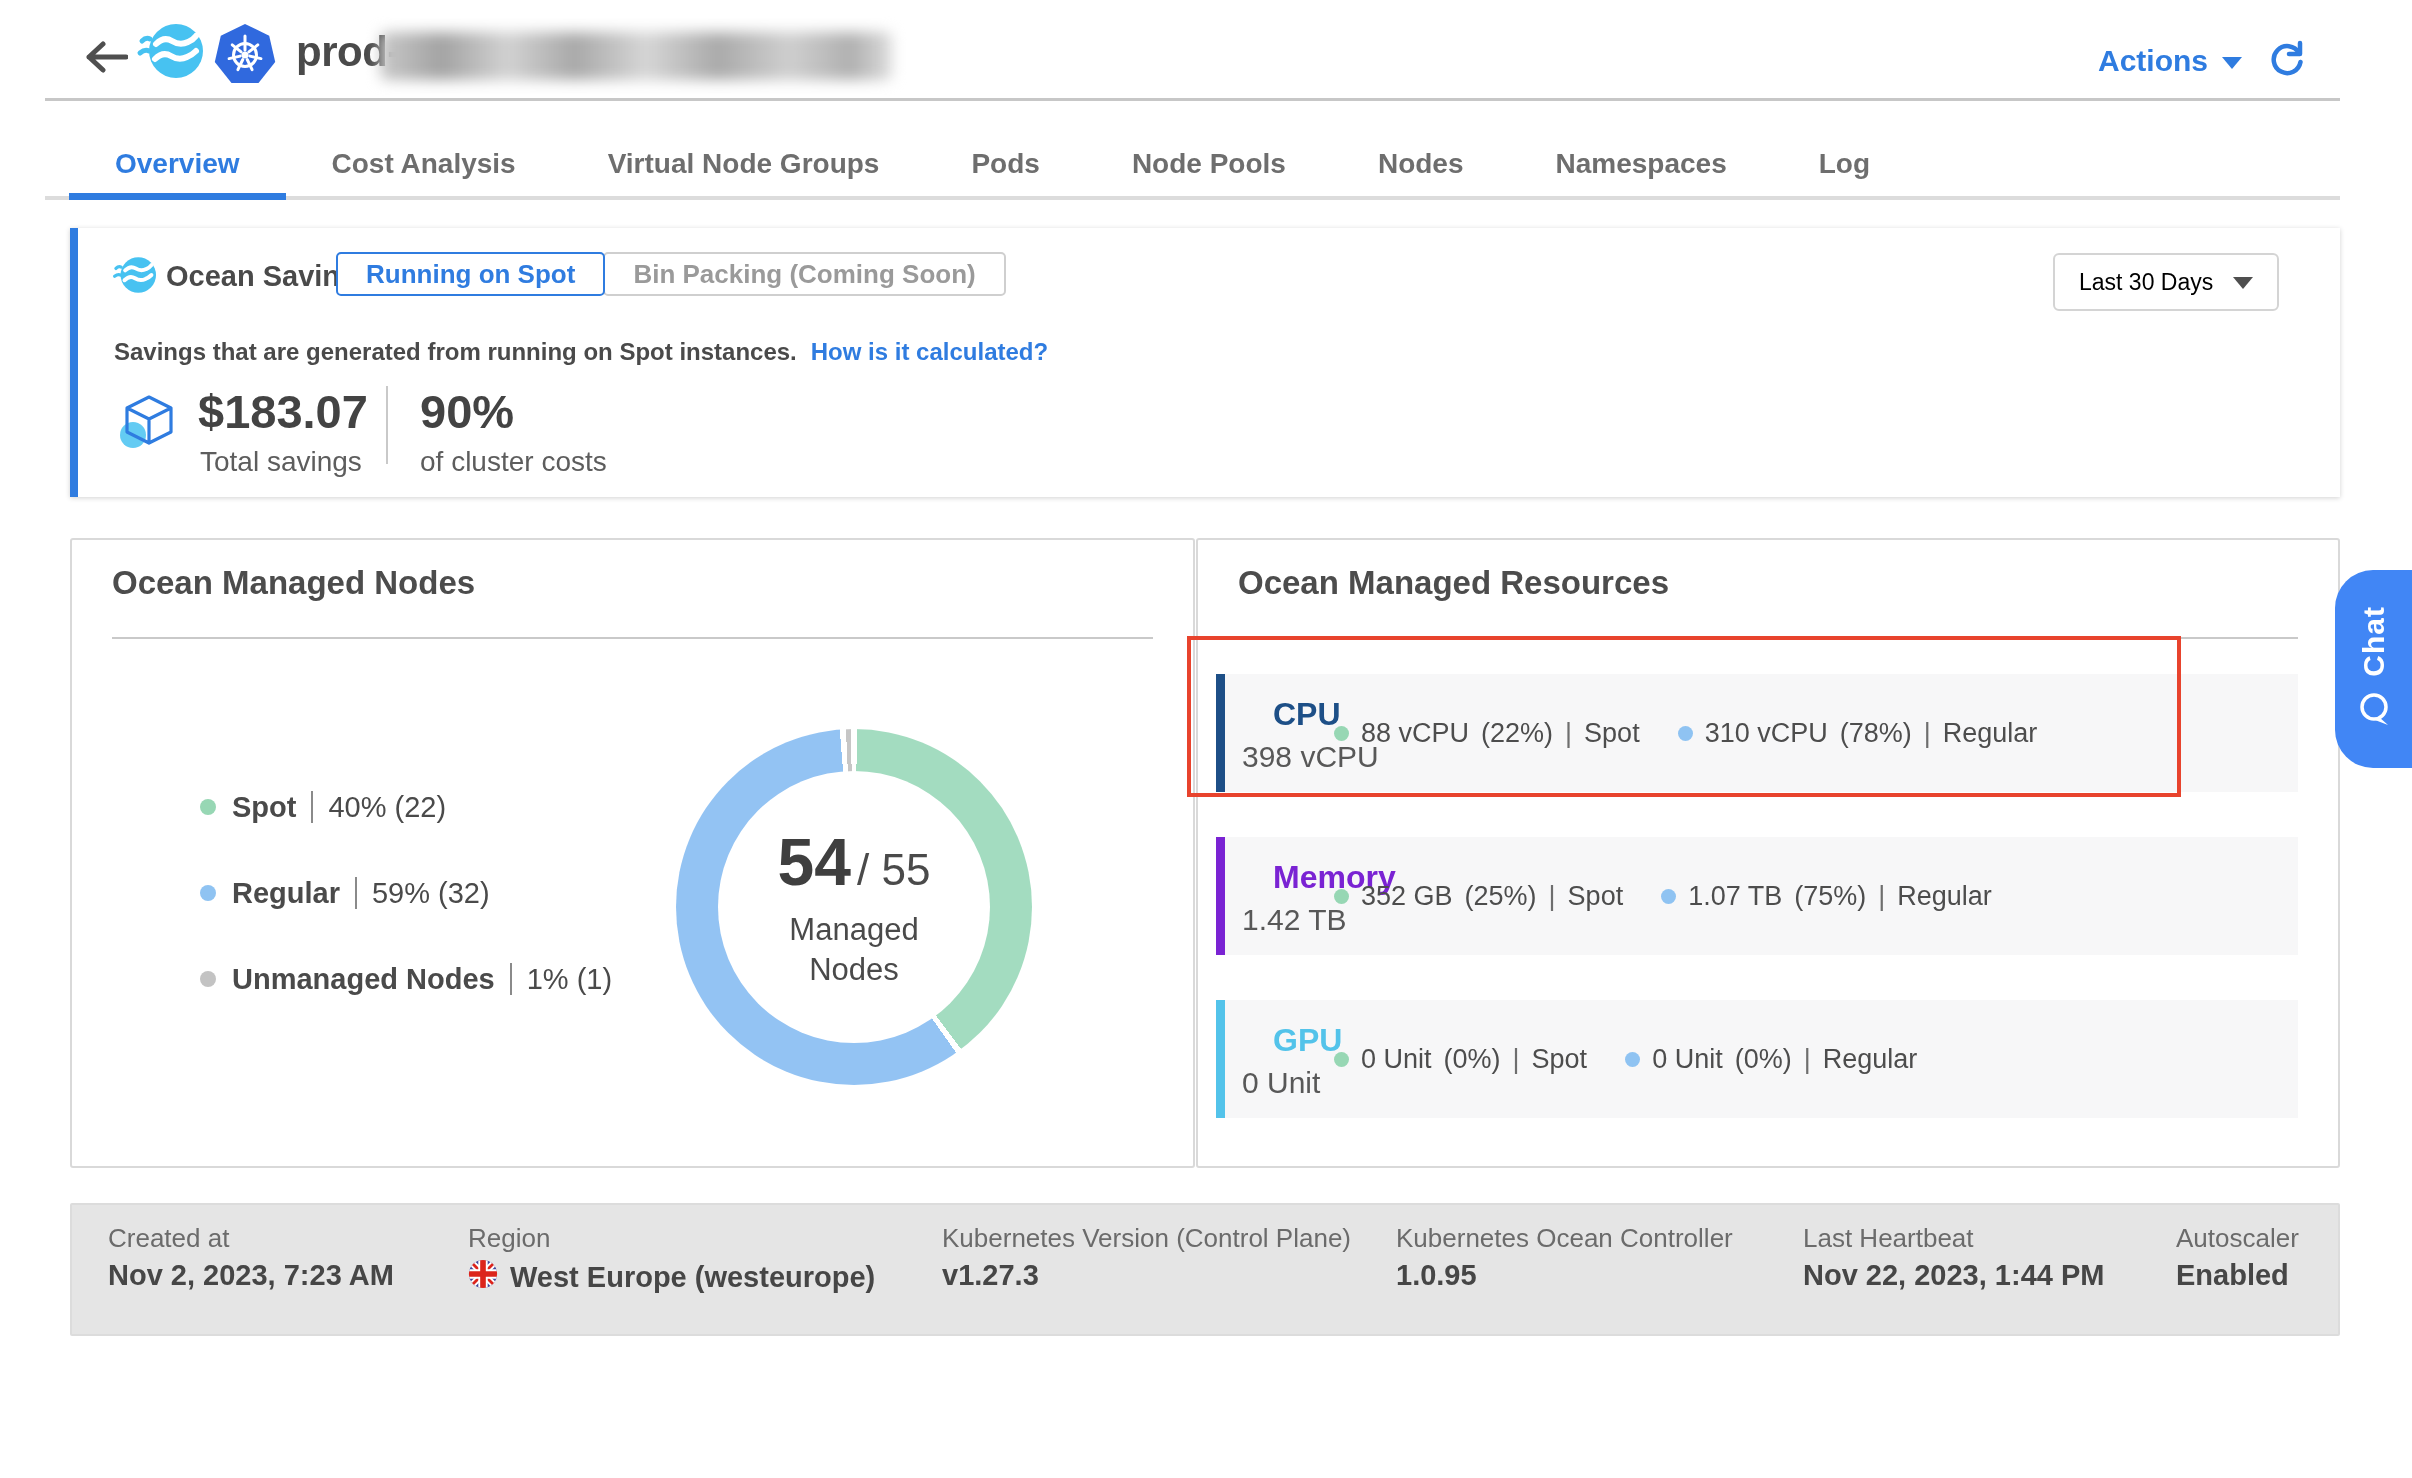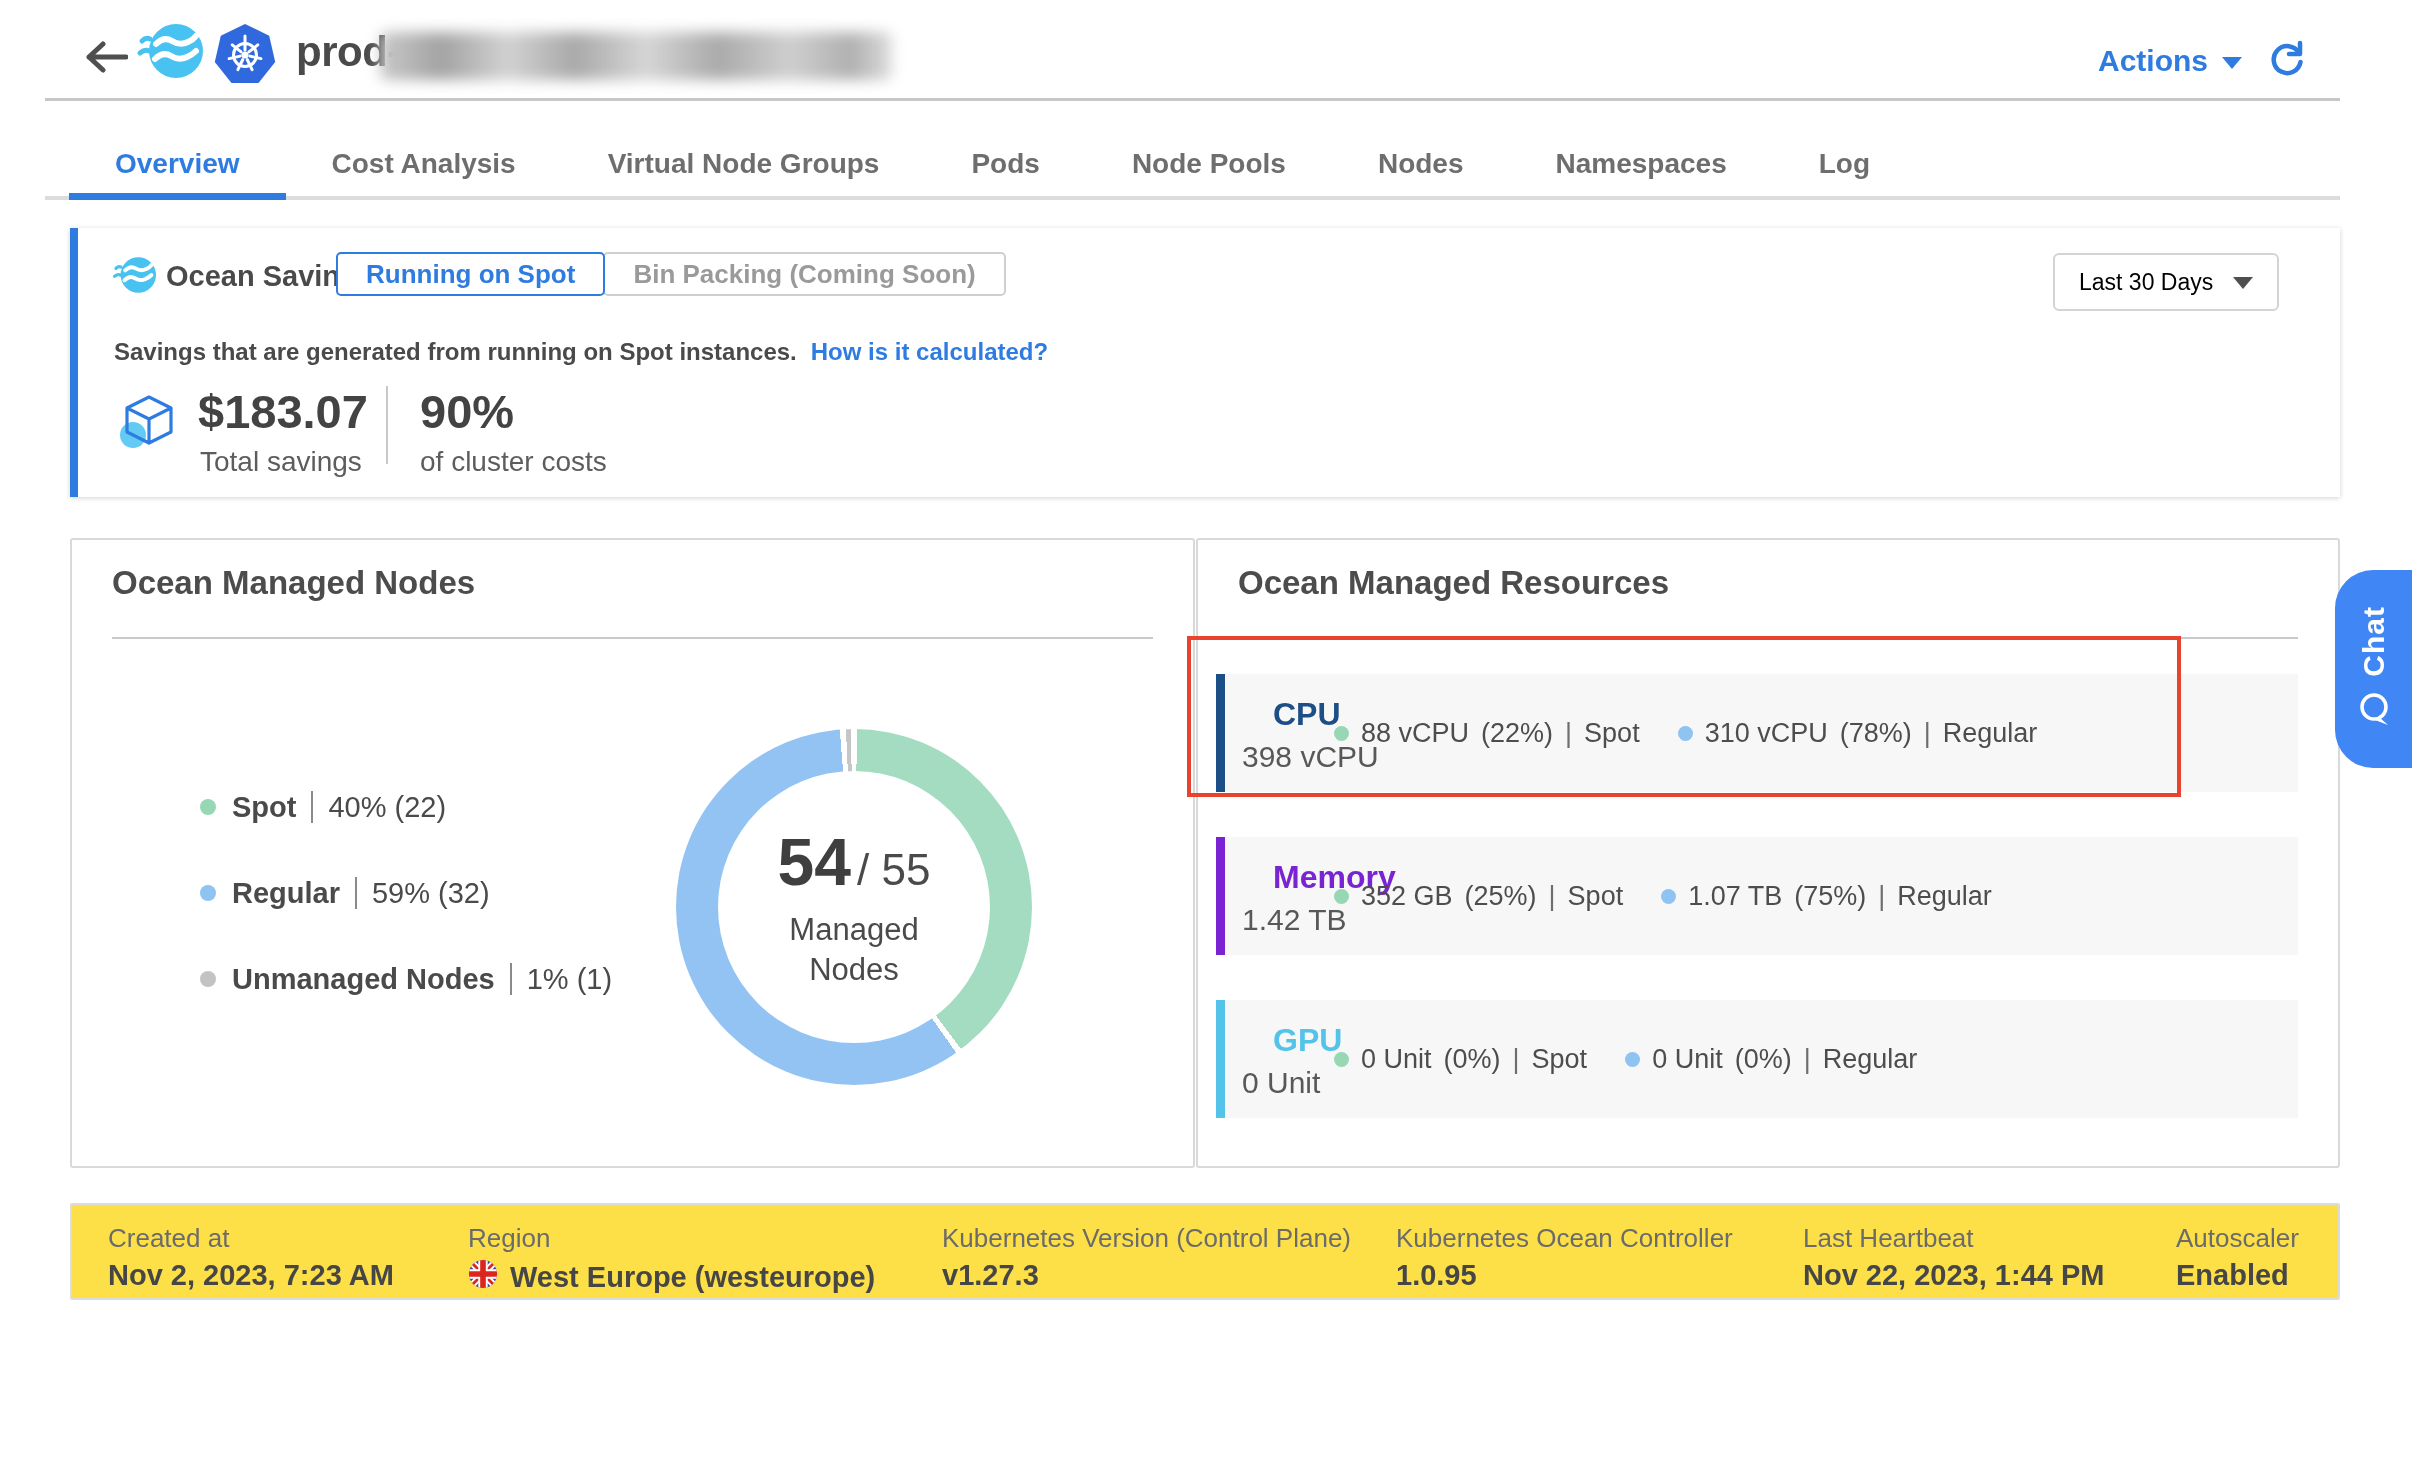--- a/index.html
+++ b/index.html
@@ -89,21 +89,21 @@
   
   .annotation-box { position:absolute; left:1187px; top:636px; width:994px; height:161px; border:4px solid #e8432d; z-index:50; pointer-events:none; }
 
   
   .chat-tab { position:absolute; left:2335px; top:570px; width:77px; height:198px; background:#4186f5; border-radius:38px 0 0 38px;
       display:flex; flex-direction:column; align-items:center; justify-content:center; cursor:pointer; z-index:60; }
   .chat-text { writing-mode:vertical-rl; transform:rotate(180deg); color:#fff; font-size:30px; font-weight:bold; letter-spacing:1px; }
   .chat-icon { margin-top:14px; }
 
   
-  .footer { position:absolute; left:70px; top:1203px; width:2270px; height:97px; background:#fde047; border:2px solid #dcdcdc; border-radius:2px; }
+  .footer { position:absolute; left:70px; top:1203px; width:2270px; height:133px; background:#e5e5e5; border:2px solid #dcdcdc; border-radius:2px; }
   .f-col { position:absolute; top:0; }
   .f-label { position:absolute; top:18px; left:0; font-size:26px; color:#6b6b6b; white-space:nowrap; }
   .f-value { position:absolute; top:54px; left:0; font-size:29px; font-weight:bold; color:#464646; white-space:nowrap; display:flex; align-items:center; gap:12px; }
 </style>
 </head>
 <body>
 
 <div class="screen">
 
   <span class="hdr-icon back-arrow">

